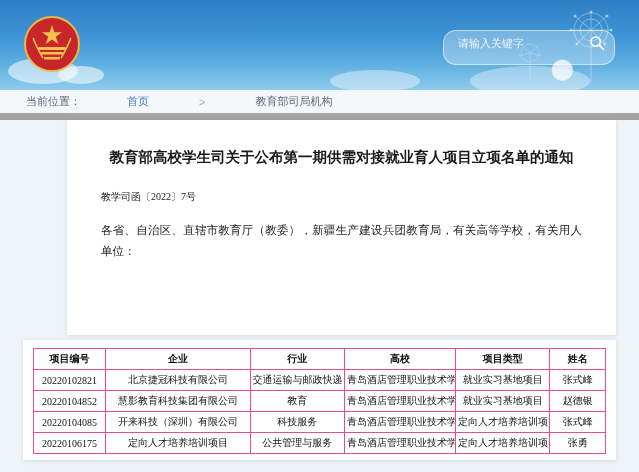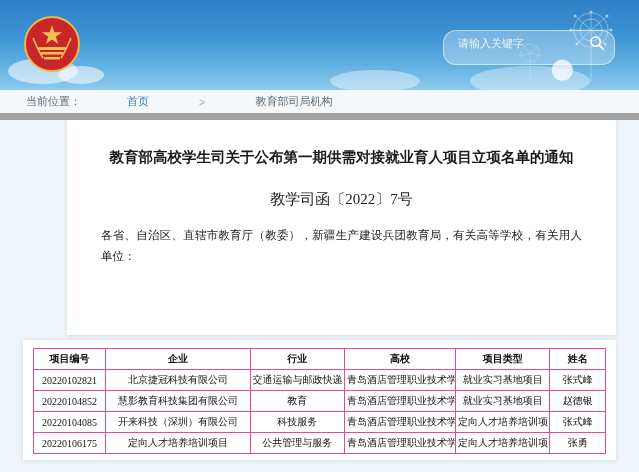--- a/index.html
+++ b/index.html
@@ -96,21 +96,21 @@
     margin-left: 44px;
   }
   .doc-title {
     font-family: "Liberation Serif", serif;
     font-size: 14.5px; font-weight: bold; color: #1a1a1a;
     text-align: center; line-height: 22px;
     margin-top: 4px;
   }
   .doc-code {
     font-family: "Liberation Serif", serif;
-    font-size: 15px; color: #222; text-align: center;
+    font-size: 10px; color: #222; text-align: left;
     margin-top: 22px;
   }
   .doc-para {
     font-family: "Liberation Serif", serif;
     font-size: 11.5px; color: #1c1c1c;
     line-height: 21px; text-align: justify;
     margin-top: 16px;
     text-indent: 0;
   }
   .doc-para.indent { text-indent: 23px; margin-top: 10px; }

